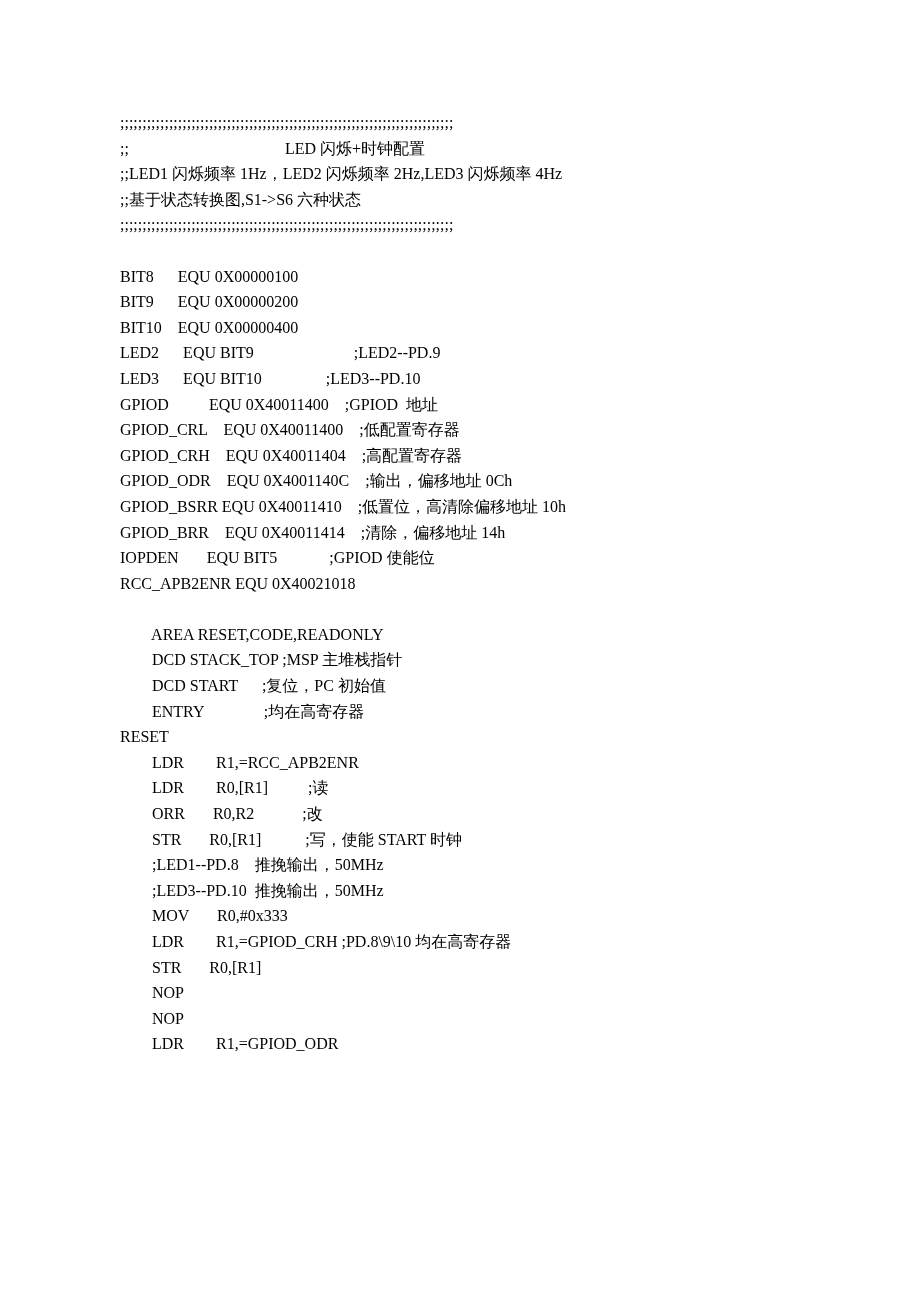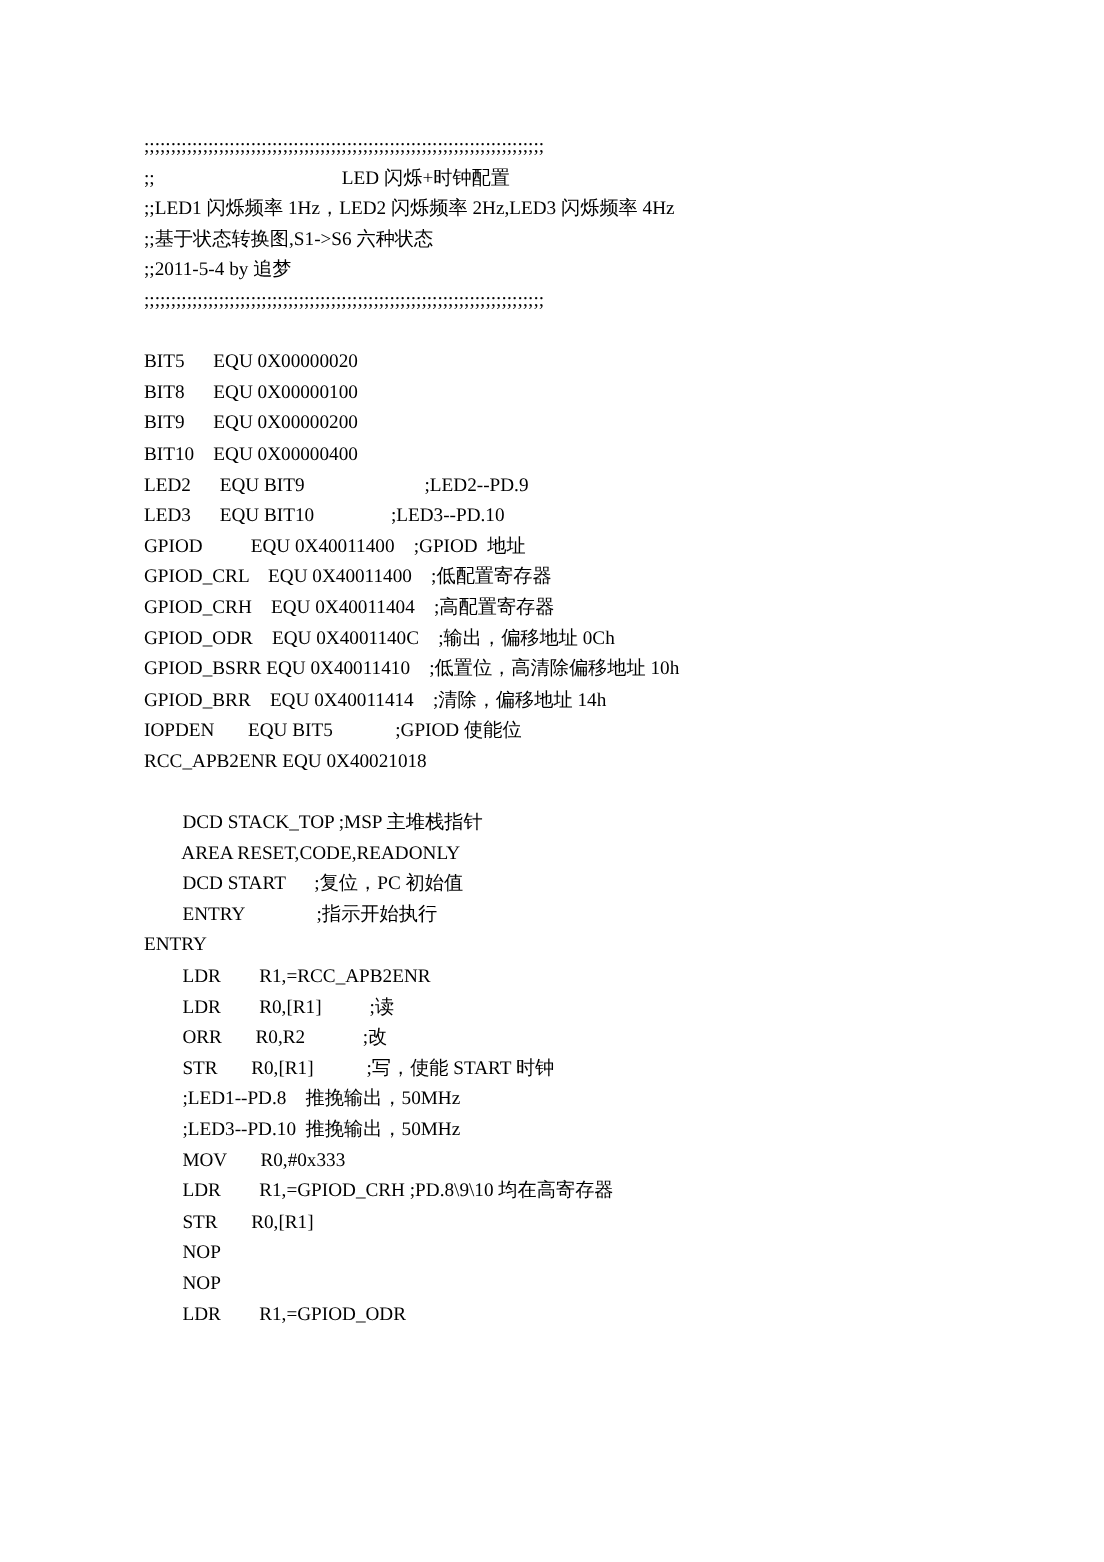--- a/index.html
+++ b/index.html
@@ -22,43 +22,41 @@
     }
   </style>
 </head>
 <body>
 
 <div id="content">
     <div class="line">;;;;;;;;;;;;;;;;;;;;;;;;;;;;;;;;;;;;;;;;;;;;;;;;;;;;;;;;;;;;;;;;;;;;;;;;;;;</div>
     <div class="line">;;                                       LED 闪烁+时钟配置</div>
     <div class="line">;;LED1 闪烁频率 1Hz，LED2 闪烁频率 2Hz,LED3 闪烁频率 4Hz</div>
     <div class="line">;;基于状态转换图,S1-&gt;S6 六种状态</div>
-    <div class="line">;;2011-5-4 by 追梦</div>
     <div class="line">;;;;;;;;;;;;;;;;;;;;;;;;;;;;;;;;;;;;;;;;;;;;;;;;;;;;;;;;;;;;;;;;;;;;;;;;;;;</div>
     <div class="blank"></div>
-    <div class="line">BIT5      EQU 0X00000020</div>
     <div class="line">BIT8      EQU 0X00000100</div>
     <div class="line">BIT9      EQU 0X00000200</div>
     <div class="line">BIT10    EQU 0X00000400</div>
     <div class="line">LED2      EQU BIT9                         ;LED2--PD.9</div>
     <div class="line">LED3      EQU BIT10                ;LED3--PD.10</div>
     <div class="line">GPIOD          EQU 0X40011400    ;GPIOD  地址</div>
     <div class="line">GPIOD_CRL    EQU 0X40011400    ;低配置寄存器</div>
     <div class="line">GPIOD_CRH    EQU 0X40011404    ;高配置寄存器</div>
     <div class="line">GPIOD_ODR    EQU 0X4001140C    ;输出，偏移地址 0Ch</div>
     <div class="line">GPIOD_BSRR EQU 0X40011410    ;低置位，高清除偏移地址 10h</div>
     <div class="line">GPIOD_BRR    EQU 0X40011414    ;清除，偏移地址 14h</div>
     <div class="line">IOPDEN       EQU BIT5             ;GPIOD 使能位</div>
     <div class="line">RCC_APB2ENR EQU 0X40021018</div>
     <div class="blank"></div>
+    <div class="line">        AREA RESET,CODE,READONLY</div>
     <div class="line">        DCD STACK_TOP ;MSP 主堆栈指针</div>
-    <div class="line">        AREA RESET,CODE,READONLY</div>
     <div class="line">        DCD START      ;复位，PC 初始值</div>
-    <div class="line">        ENTRY               ;指示开始执行</div>
-    <div class="line">ENTRY</div>
+    <div class="line">        ENTRY               ;均在高寄存器</div>
+    <div class="line">RESET</div>
     <div class="line">        LDR        R1,=RCC_APB2ENR</div>
     <div class="line">        LDR        R0,[R1]          ;读</div>
     <div class="line">        ORR       R0,R2            ;改</div>
     <div class="line">        STR       R0,[R1]           ;写，使能 START 时钟</div>
     <div class="line">        ;LED1--PD.8    推挽输出，50MHz</div>
     <div class="line">        ;LED3--PD.10  推挽输出，50MHz</div>
     <div class="line">        MOV       R0,#0x333</div>
     <div class="line">        LDR        R1,=GPIOD_CRH ;PD.8\9\10 均在高寄存器</div>
     <div class="line">        STR       R0,[R1]</div>
     <div class="line">        NOP</div>

